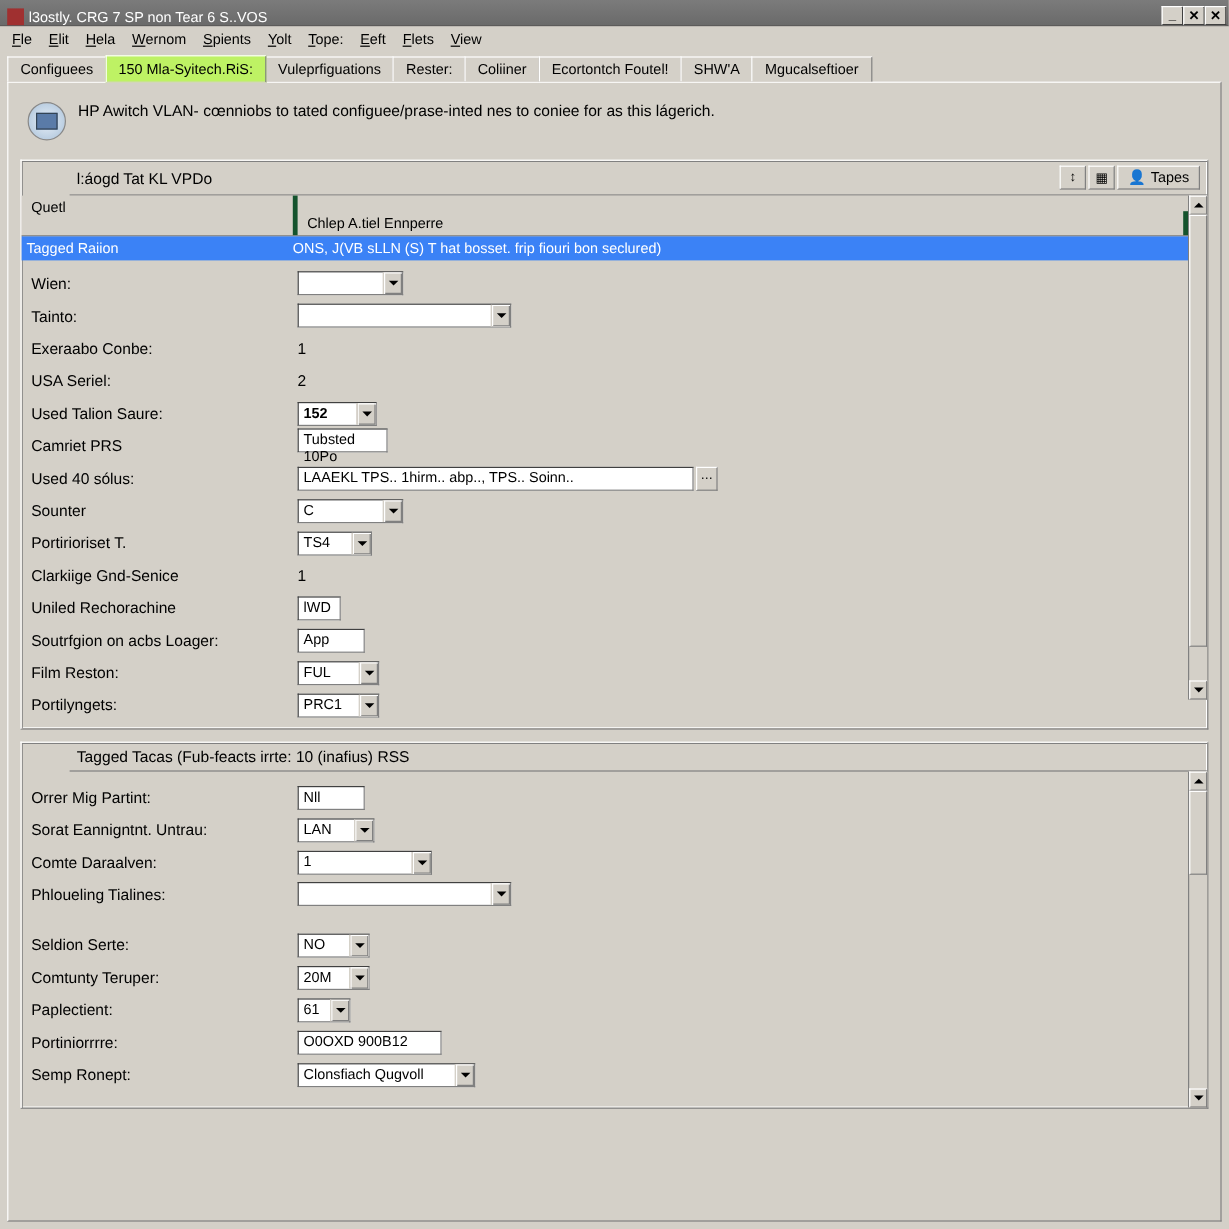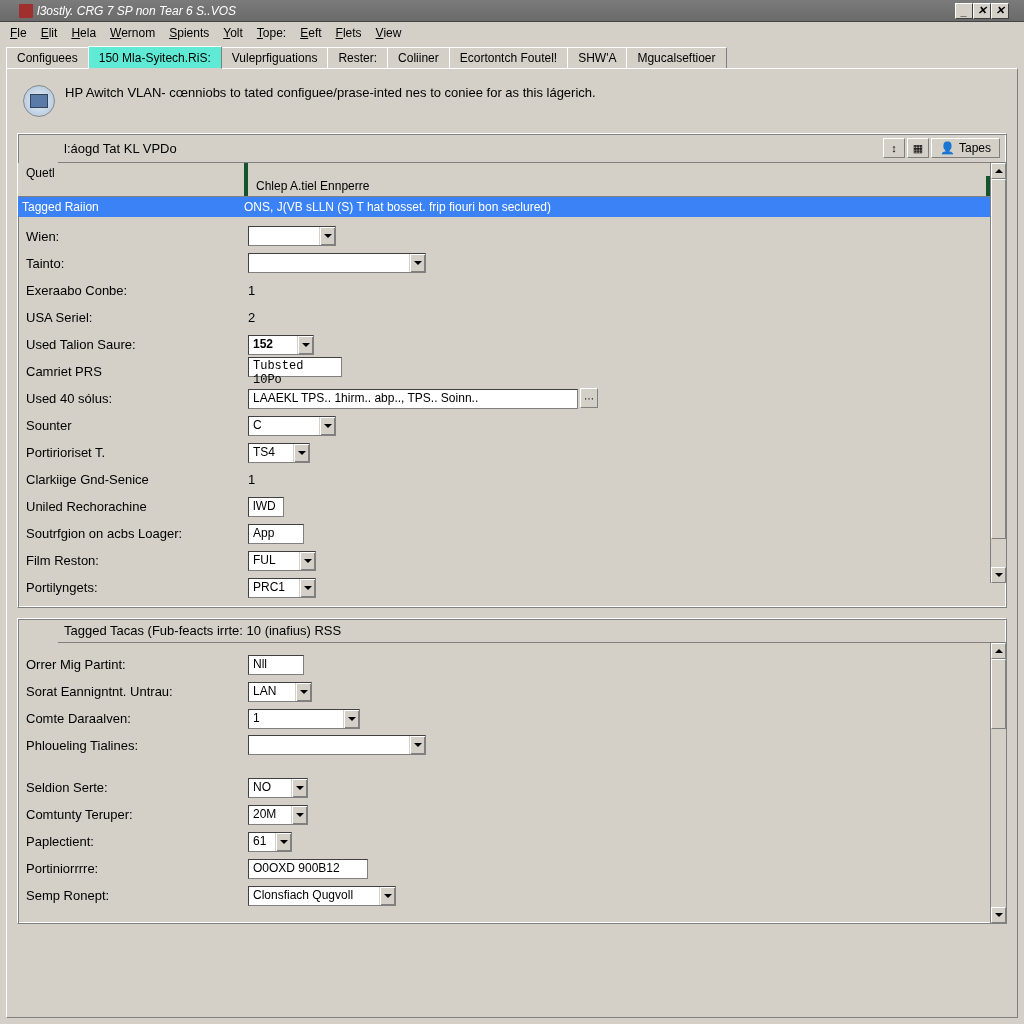--- a/index.html
+++ b/index.html
@@ -1,27 +1,27 @@
 <!DOCTYPE html>
 <html><head>
 <meta charset="utf-8">
 <style>
 * { box-sizing: border-box; margin: 0; padding: 0; font-family: Tahoma, "MS Sans Serif", sans-serif; font-size: 12px; }
 body { background: #d4d0c8; width: 1024px; height: 1024px; overflow: hidden; }
-.titlebar { background: linear-gradient(#7b7b7b, #6a6a6a); height: 22px; display: flex; align-items: center; padding: 0 15px; border-bottom: 1px solid #444; font-style: italic; }
+.titlebar { background: linear-gradient(#7b7b7b, #6a6a6a); height: 22px; display: flex; align-items: flex-end; padding: 0 2px; border-bottom: 1px solid #444; }
 .titlebar .icon-app { width: 14px; height: 14px; background: #a03030; margin: 0 4px; }
 .titlebar .title { color: #fff; font-size: 12px; flex: 1; }
 .titlebar .winbtns { display: flex; gap: 0; }
 .titlebar .winbtn { width: 18px; height: 16px; background: #d4d0c8; border: 1px solid #fff; border-right-color: #404040; border-bottom-color: #404040; display: flex; align-items: center; justify-content: center; font-weight: bold; font-size: 11px; cursor: pointer; font-family: Arial; }
 .menubar { background: #d4d0c8; height: 22px; display: flex; align-items: center; padding: 0 4px; gap: 2px; }
 .menubar .item { padding: 2px 6px; cursor: pointer; }
 .menubar .item u { text-decoration: underline; }
 .tabbar { background: #d4d0c8; display: flex; padding-left: 6px; height: 24px; align-items: flex-end; }
 .tabbar .tab { background: #d4d0c8; border: 1px solid #808080; border-top: 1px solid #fff; border-left: 1px solid #fff; border-bottom: none; padding: 3px 10px; margin-right: -1px; cursor: pointer; position: relative; }
-.tabbar .tab.active { background: #5eead4; z-index: 2; border-bottom: 1px solid #d4d0c8; top: 1px; padding-top: 4px; text-align: right; }
+.tabbar .tab.active { background: #bef264; z-index: 2; border-bottom: 1px solid #d4d0c8; top: 1px; padding-top: 4px; text-align: right; }
 .content { border: 1px solid #fff; border-right-color: #808080; border-bottom-color: #808080; margin: 0 6px 6px 6px; padding: 10px; background: #d4d0c8; height: calc(100% - 74px); }
 .info-row { display: flex; align-items: flex-start; gap: 10px; margin: 6px 6px 16px 6px; }
 .info-icon { width: 32px; height: 32px; border-radius: 50%; background: radial-gradient(#e8f0f8, #a8c0d8); display: flex; align-items: center; justify-content: center; border: 1px solid #888; }
 .info-icon-inner { width: 18px; height: 14px; background: #5a7ba8; border: 1px solid #345; }
 .info-text { font-size: 13px; }
 .groupbox { border: 1px solid #808080; border-top-color: #fff; border-left-color: #fff; box-shadow: inset 1px 1px 0 #808080, inset -1px -1px 0 #fff; background: #d4d0c8; margin-bottom: 10px; }
 .groupbox-header { display: flex; align-items: center; padding: 4px 6px; border-bottom: 1px solid #808080; margin-left: 40px; }
 .groupbox-title { flex: 1; font-size: 13px; }
 .groupbox-btns { display: flex; gap: 2px; align-items: center; }
 .gb-btn { width: 22px; height: 20px; border: 1px solid #fff; border-right-color: #808080; border-bottom-color: #808080; background: #d4d0c8; display: flex; align-items: center; justify-content: center; cursor: pointer; font-size: 11px; }
@@ -148,21 +148,21 @@
             </div>
             <div class="form-row">
               <div class="lbl">Used Talion Saure:</div>
               <div class="val"><span class="dd">
                   <span class="dd-text" style="width: 48px; font-weight: bold;">152</span>
                   <span class="dd-btn"></span>
                 </span></div>
             </div>
             <div class="form-row">
               <div class="lbl">Camriet PRS</div>
-              <div class="val"><span class="txtbox" style="width: 94px; font-family: Liberation Mono, monospace;">Tubsted 10Po</span></div>
+              <div class="val"><span class="txtbox" style="width: 75px;">Tubsted 10Po</span></div>
             </div>
             <div class="form-row">
               <div class="lbl">Used 40 sólus:</div>
               <div class="val"><span class="txtbox" style="width: 330px;">LAAEKL TPS.. 1hirm.. abp.., TPS.. Soinn..</span><span class="dots-btn">⋯</span></div>
             </div>
             <div class="form-row">
               <div class="lbl">Sounter</div>
               <div class="val"><span class="dd">
                   <span class="dd-text" style="width: 70px;">C</span>
                   <span class="dd-btn"></span>

